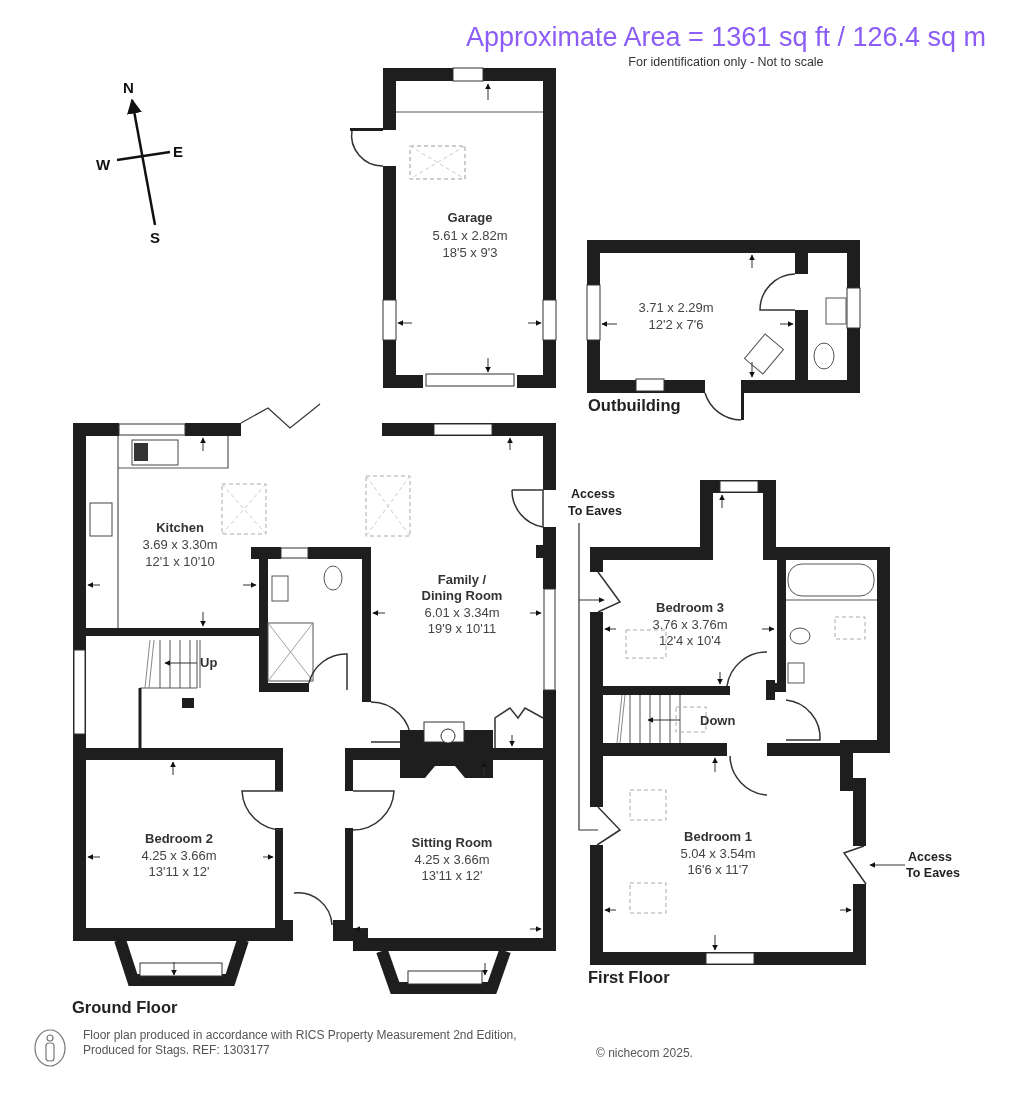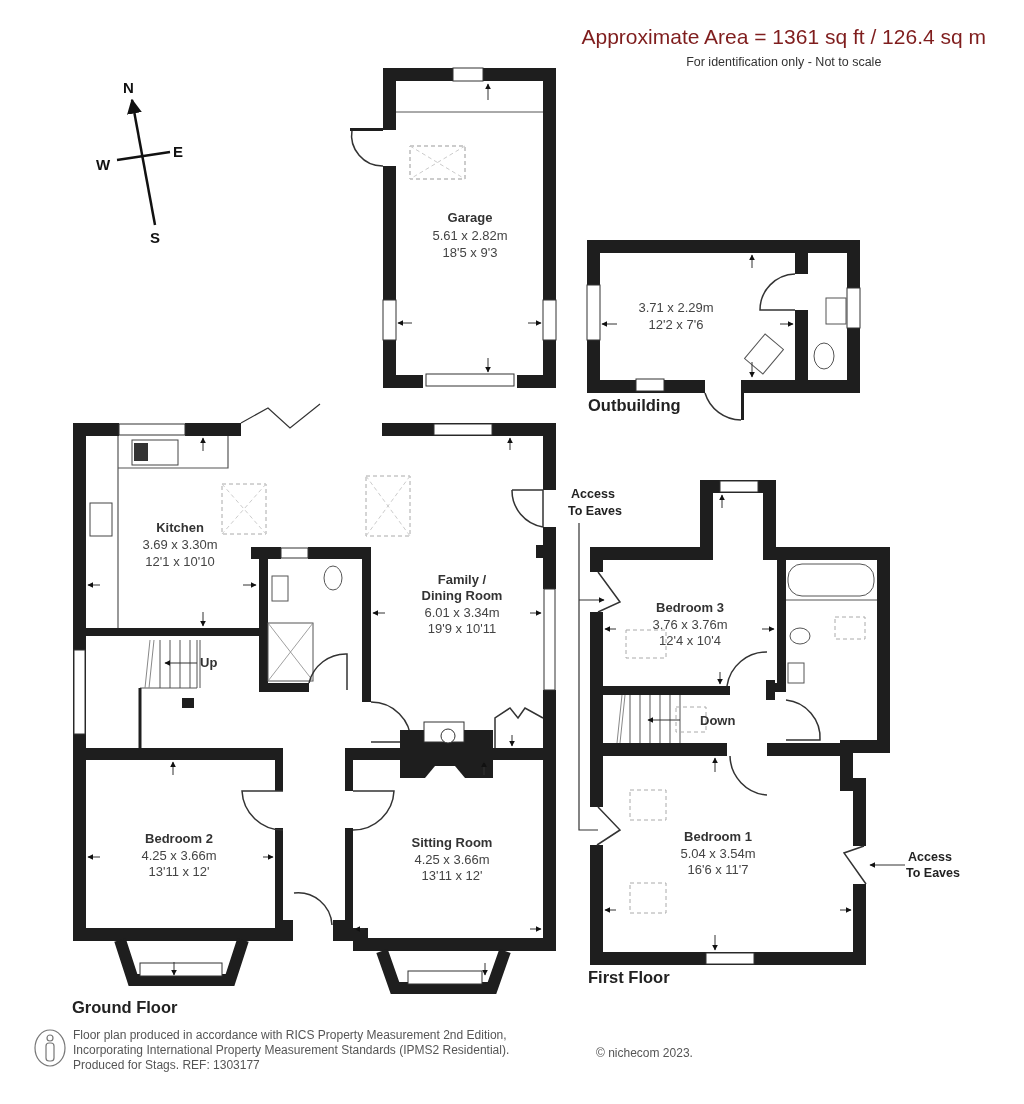--- a/index.html
+++ b/index.html
@@ -1,28 +1,28 @@
 <!DOCTYPE html>
 <html><head>
 <meta charset="utf-8">
 <style>
   html, body { margin: 0; padding: 0; background: #ffffff; }
   body { width: 1024px; height: 1104px; position: relative; overflow: hidden; font-family: "Liberation Sans", sans-serif; color: #222; }
   .area-block { position: absolute; right: 38px; top: 24px; text-align: right; }
-  .area-line { font-size: 21px; line-height: 26.5px; color: #7f1d1d; white-space: nowrap; }
+  .area-line { font-size: 27px; line-height: 26.5px; color: #8b5cf6; white-space: nowrap; }
   .area-note { font-size: 12.5px; line-height: 22px; color: #333; text-align: center; }
   svg.plan { position: absolute; left: 0; top: 0; }
   .room-name { font-weight: bold; font-size: 13px; fill: #333; }
   .room-dim { font-size: 13px; fill: #444; }
   .floor-label { font-weight: bold; font-size: 16.5px; fill: #222; }
   .eaves-label { font-weight: bold; font-size: 12.5px; fill: #222; }
   .compass-label { font-weight: bold; font-size: 15px; fill: #111; }
   .footer { position: absolute; left: 33px; top: 1028px; display: flex; align-items: flex-start; }
   .footer-icon { width: 34px; height: 40px; margin-right: 6px; }
-  .footer-text { font-size: 12px; line-height: 15px; color: #555; }
+  .footer-text { font-size: 12px; line-height: 15px; color: #555; margin-left: 10px; }
   .footer-text span { display: block; white-space: nowrap; }
   .copyright { position: absolute; left: 596px; top: 1046px; font-size: 12px; color: #555; white-space: nowrap; }
 </style>
 </head>
 <body>
 
 <div class="area-block">
   <div class="area-line">Approximate Area = 1361 sq ft / 126.4 sq m</div>
   <div class="area-note">For identification only - Not to scale</div>
 </div>
@@ -320,17 +320,16 @@
 </svg>
 
 <div class="footer">
   <svg class="footer-icon" viewBox="0 0 34 40">
     <ellipse cx="17" cy="20" rx="15" ry="18" fill="none" stroke="#777" stroke-width="1.2"></ellipse>
     <circle cx="17" cy="10" r="3" fill="none" stroke="#777" stroke-width="1.2"></circle>
     <rect x="13" y="15" width="8" height="18" rx="3" fill="none" stroke="#777" stroke-width="1.2"></rect>
   </svg>
   <div class="footer-text">
     <span>Floor plan produced in accordance with RICS Property Measurement 2nd Edition,</span>
-    <span>Incorporating International Property Measurement Standards (IPMS2 Residential).</span>
     <span>Produced for Stags.   REF: 1303177</span>
   </div>
 </div>
-<div class="copyright">© nichecom 2023.</div>
+<div class="copyright">© nichecom 2025.</div>
 
 </body></html>

